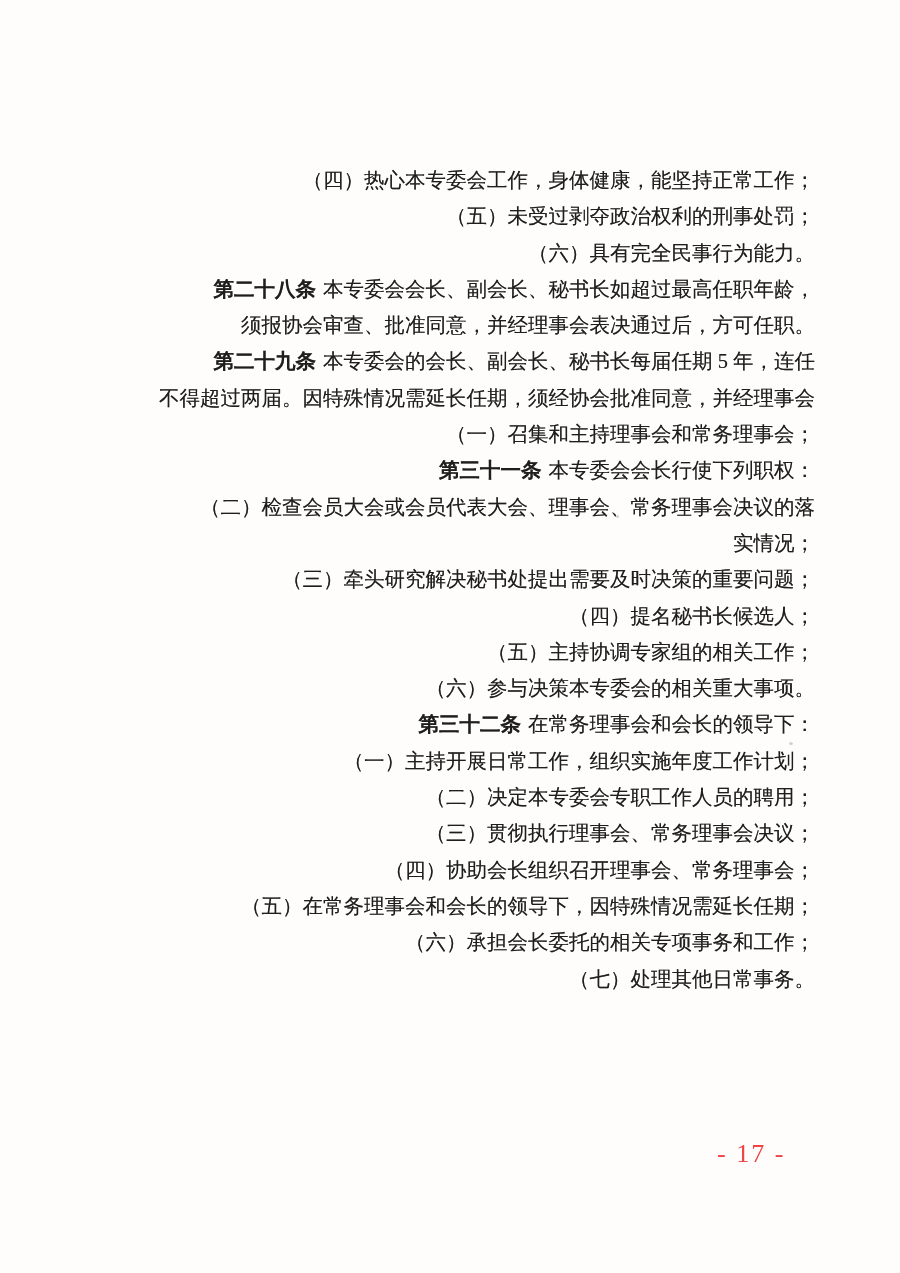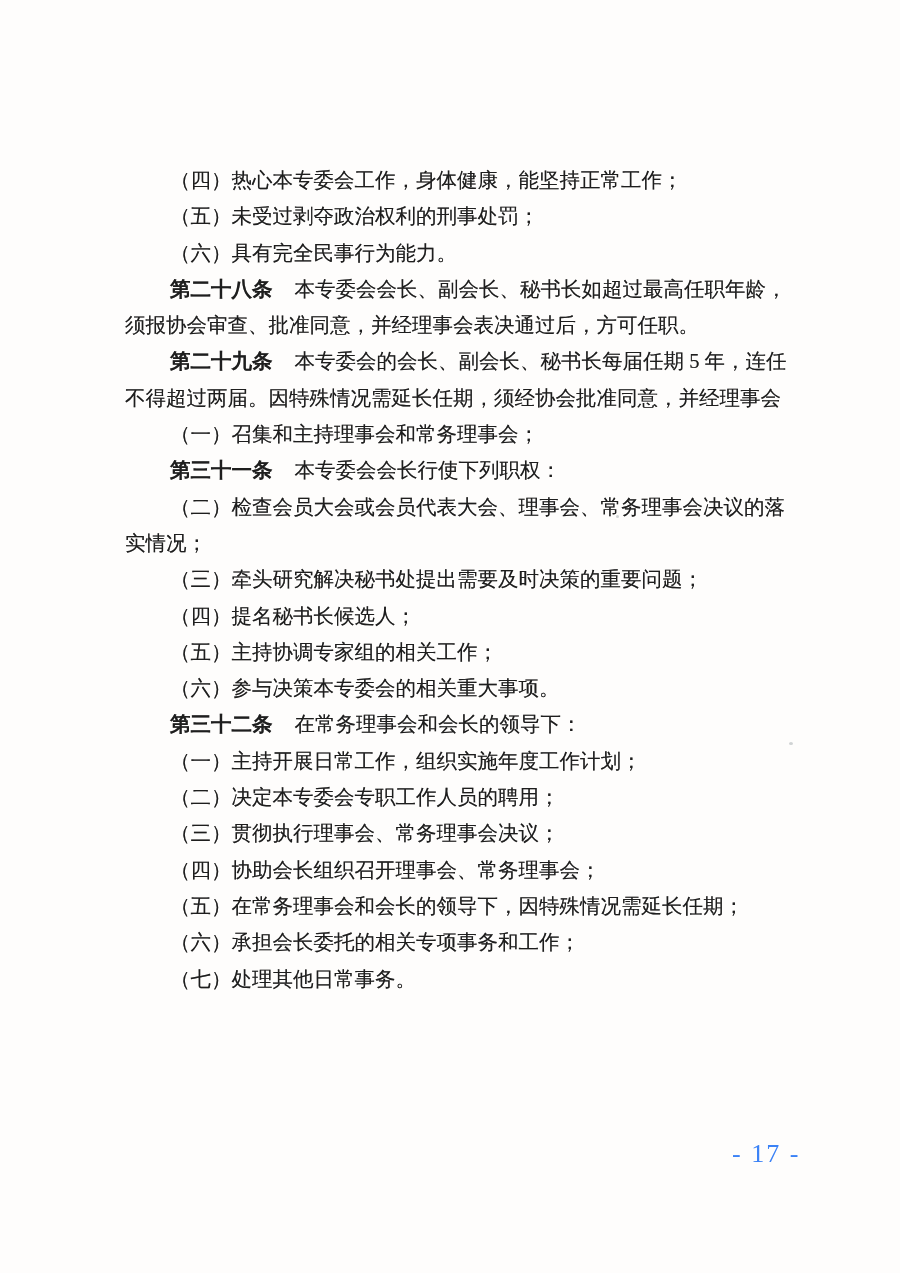--- a/index.html
+++ b/index.html
@@ -21,37 +21,38 @@
     left: 125px;
     top: 162px;
     width: 690px;
     font-size: 20.5px;
     line-height: 36.3px;
     text-shadow: 0 0 0.3px rgba(30,30,30,0.55);
   }
   .line {
     white-space: nowrap;
     height: 36.3px;
+    text-align: right;
   }
   .line.indent {
     padding-left: 45px;
   }
   .term {
     font-weight: 700;
   }
   .term:not(:empty) {
-    margin-right: 22px;
+    margin-right: 7px;
   }
   .pagenum {
     position: absolute;
-    left: 732px;
+    left: 717px;
     top: 1139px;
     font-size: 26px;
     letter-spacing: 2px;
-    color: #3b82f6;
+    color: #ef4444;
     font-family: "Liberation Serif", "DejaVu Serif", serif;
   }
   .speck {
     position: absolute;
     background: #9aa0a3;
     border-radius: 50%;
     opacity: 0.45;
   }
   .speck.s1 { left: 789px; top: 742px; width: 4px; height: 3px; }
   .speck.s2 { left: 616px; top: 515px; width: 3px; height: 3px; }

